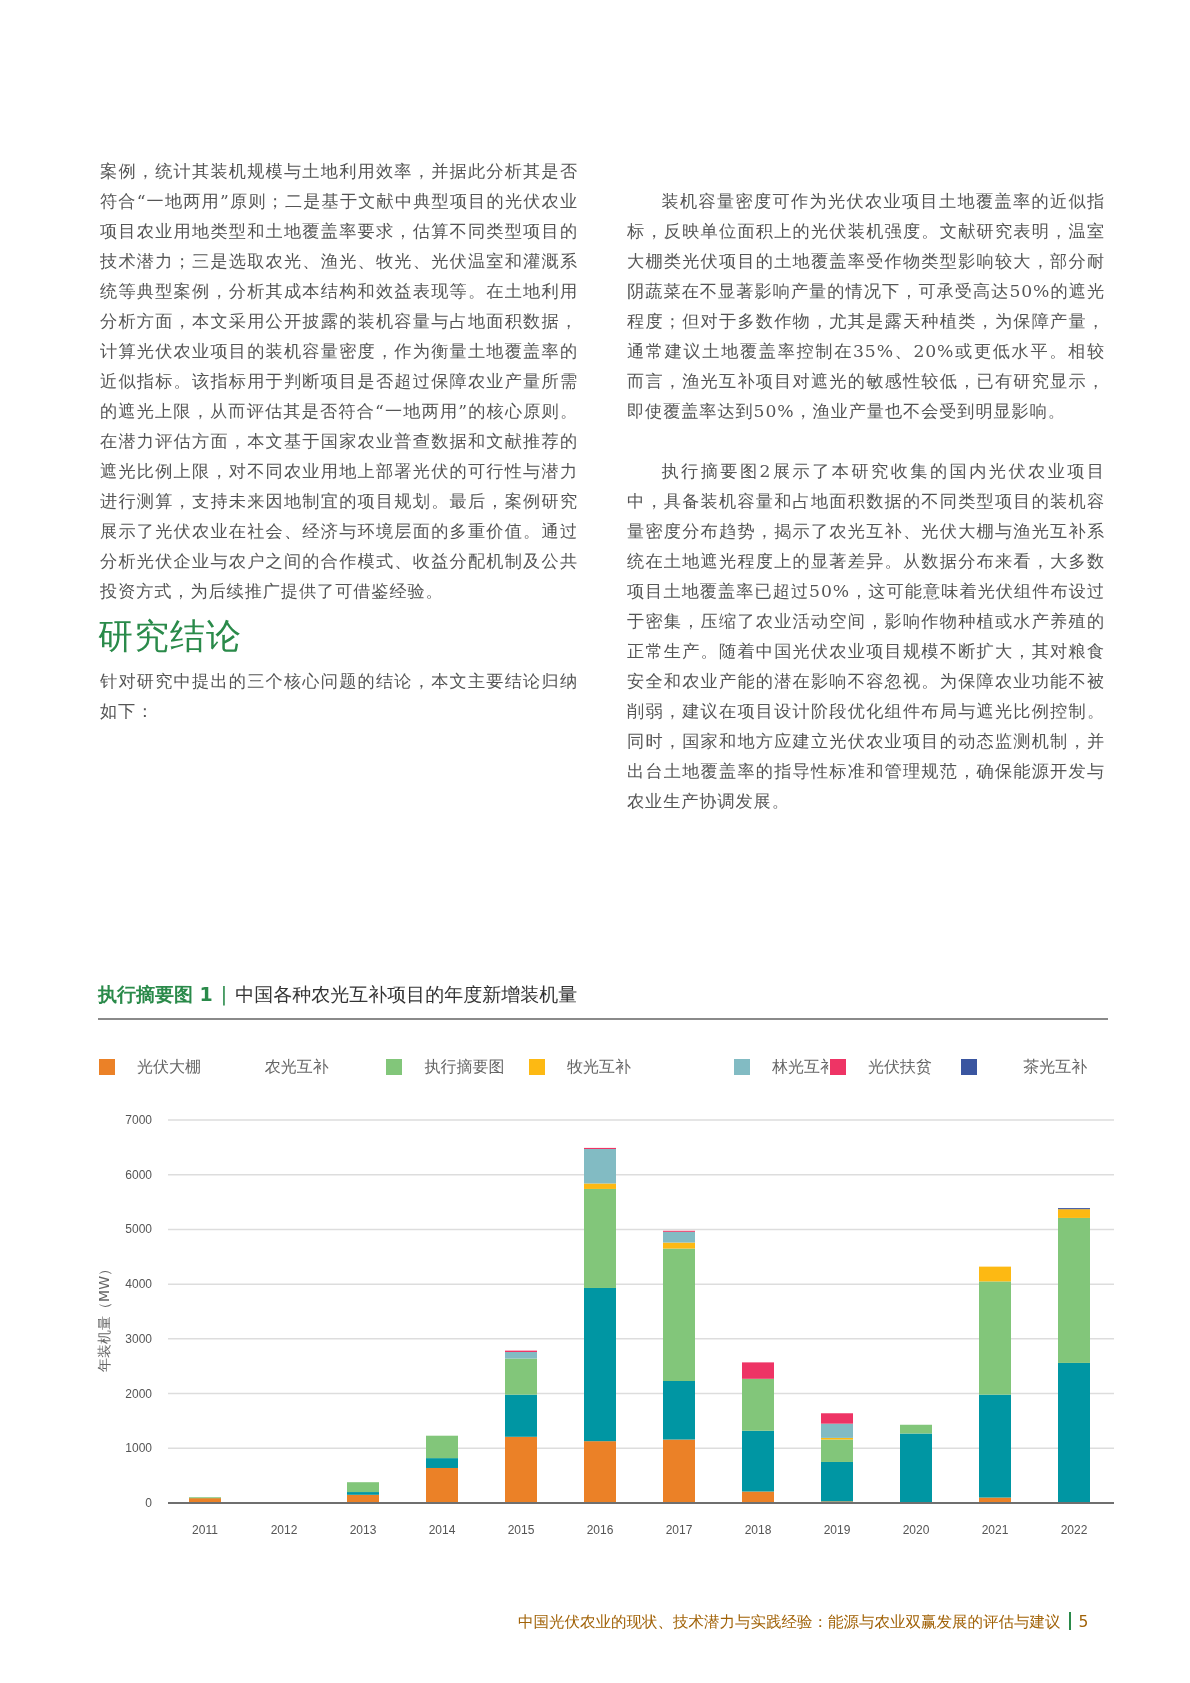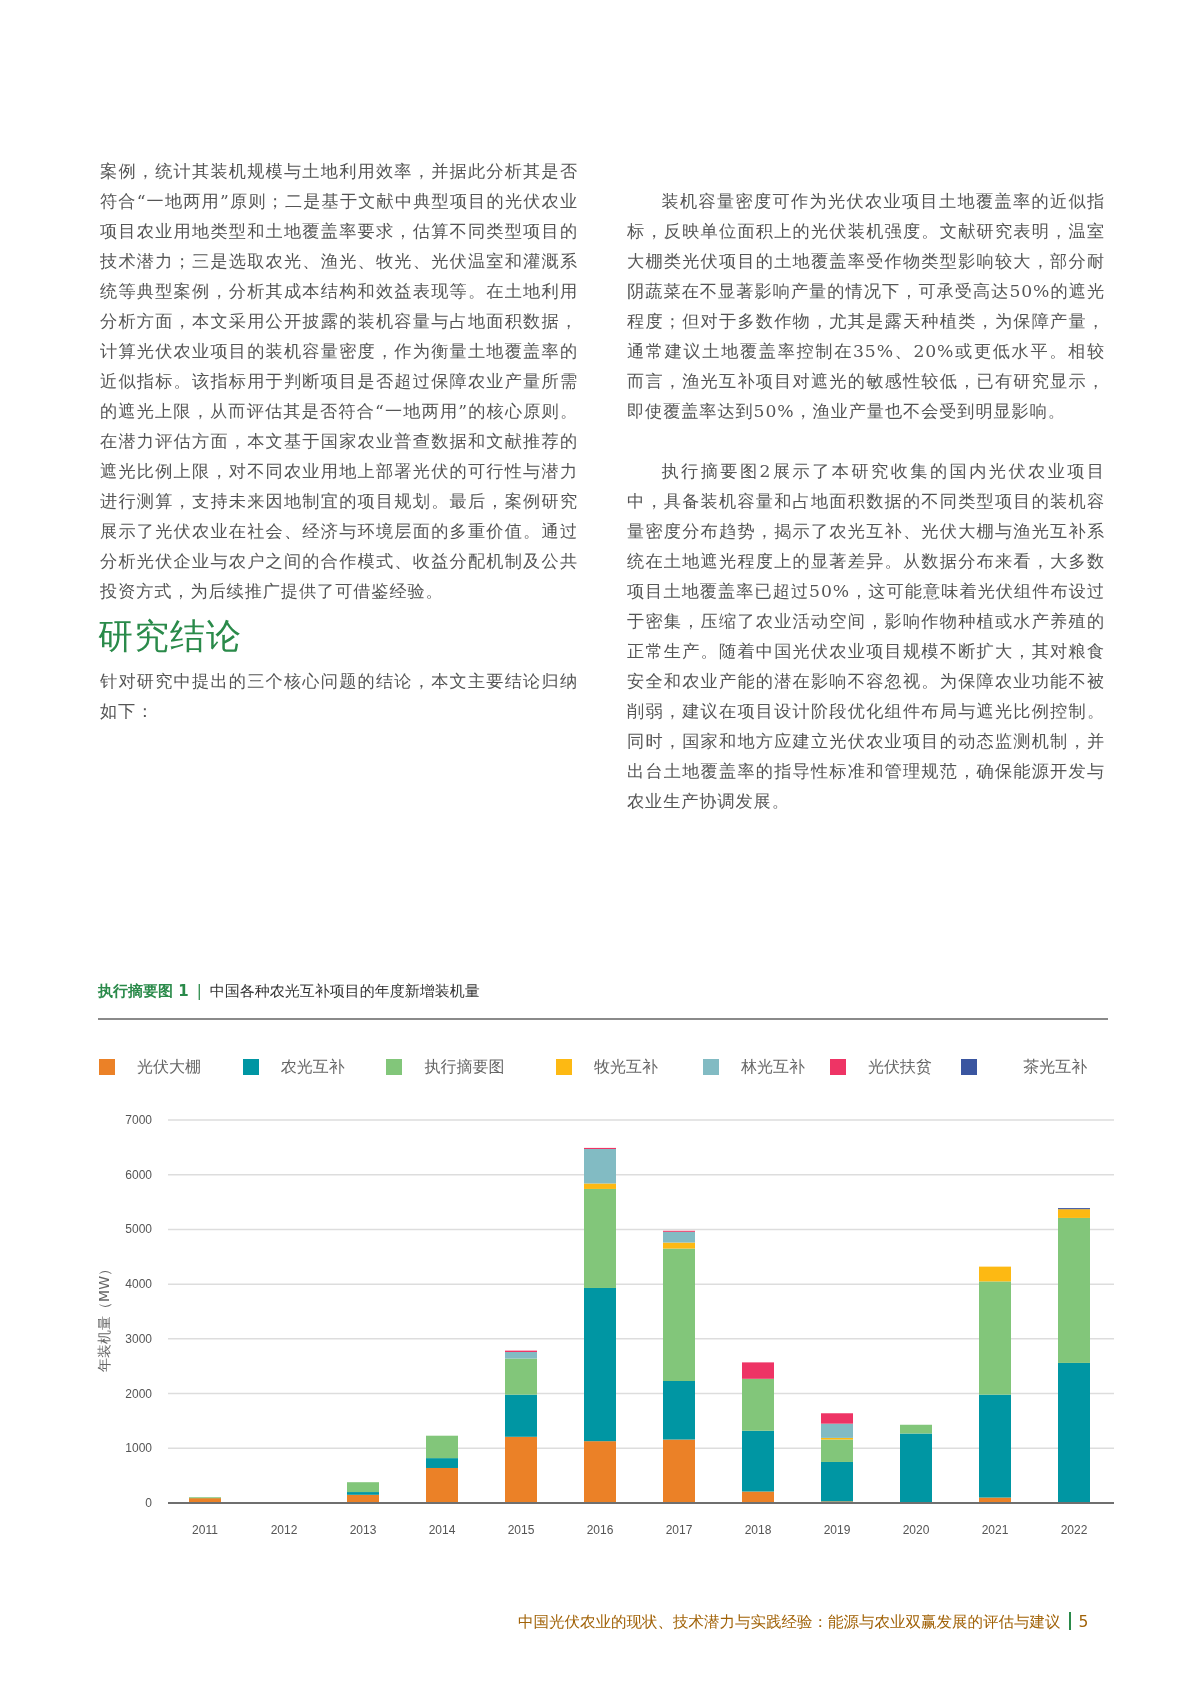--- a/index.html
+++ b/index.html
@@ -8,21 +8,21 @@
   .col { position:absolute; width:478px; font-family:"DejaVu Serif","Liberation Serif",serif;margin-top:28px; }
   .col p { margin:0; font-size:17.2px; line-height:30px; letter-spacing:0.9px; text-align:justify; color:#555; }
   .col p.indent { text-indent:2em; }
   .gap { height:30px; }
   #left { left:100px; top:128px; }
   #right { left:627px; top:128px; }
   .h2 { position:absolute; left:98px; top:613px; font-size:35px; color:#2a8a4a;
         font-family:"DejaVu Sans","Liberation Sans",sans-serif; letter-spacing:1px; }
   #concl { position:absolute; left:100px; top:666px; width:478px; font-family:"DejaVu Serif","Liberation Serif",serif; }
   #concl p { margin:0; font-size:17.2px; line-height:30px; letter-spacing:0.9px; text-align:justify; color:#555; }
-  .figtitle { position:absolute; left:98px; top:982px; font-size:15px; color:#333; white-space:nowrap; }
+  .figtitle { position:absolute; left:98px; top:982px; font-size:19px; color:#333; white-space:nowrap; }
   .figtitle .lbl { color:#2a8a4a; font-weight:bold; }
   .figtitle .bar { color:#2a8a4a; margin:0 8px; }
   .figrule { position:absolute; left:98px; top:1018px; width:1010px; height:2px; background:#8a8a8a; }
   .legend { position:absolute; top:1057px; left:0; width:984px; height:20px; }
   .lg { position:absolute; top:0; height:20px; display:flex; align-items:center; }
   .sw { width:16px; height:16px; display:inline-block; }
   .lg .lt { margin-left:22px; font-size:16px; color:#666; white-space:nowrap; }
   .chart { position:absolute; left:0; top:0; }
   .footer { position:absolute; top:1612px; left:518px; font-size:15.5px; color:#a16207; white-space:nowrap; }
   .footer .sep { display:inline-block; width:2px; height:18px; background:#2a8a4a; margin:0 8px; vertical-align:-3px; }
@@ -51,33 +51,33 @@
 <div class="figtitle">
   <span class="lbl">执行摘要图 1</span><span class="bar">|</span><span>中国各种农光互补项目的年度新增装机量</span>
 </div>
 <div class="figrule"></div>
 
 <div class="legend" id="legend">
     <div class="lg" style="left: 99px;">
       <span class="sw" style="background: rgb(235, 129, 39);"></span>
       <span class="lt">光伏大棚</span>
     </div>
-    <div class="lg" style="left: 242.7px;">
+    <div class="lg" style="left: 242.7px; flex-direction: column;">
       <span class="sw" style="background: rgb(0, 150, 163);"></span>
       <span class="lt">农光互补</span>
     </div>
     <div class="lg" style="left: 386.4px;">
       <span class="sw" style="background: rgb(130, 198, 122);"></span>
       <span class="lt">执行摘要图</span>
     </div>
-    <div class="lg" style="left: 556px;">
+    <div class="lg" style="left: 529px;">
       <span class="sw" style="background: rgb(253, 185, 19);"></span>
       <span class="lt">牧光互补</span>
     </div>
-    <div class="lg" style="left: 675px; padding-left: 28px;">
+    <div class="lg" style="left: 706px; padding-left: 28px;">
       <span class="sw" style="background: rgb(130, 187, 195);"></span>
       <span class="lt">林光互补</span>
     </div>
     <div class="lg" style="left: 830px;">
       <span class="sw" style="background: rgb(238, 52, 101);"></span>
       <span class="lt">光伏扶贫</span>
     </div>
     <div class="lg" style="left: 961.2px; gap: 24px;">
       <span class="sw" style="background: rgb(58, 85, 160);"></span>
       <span class="lt">茶光互补</span>

